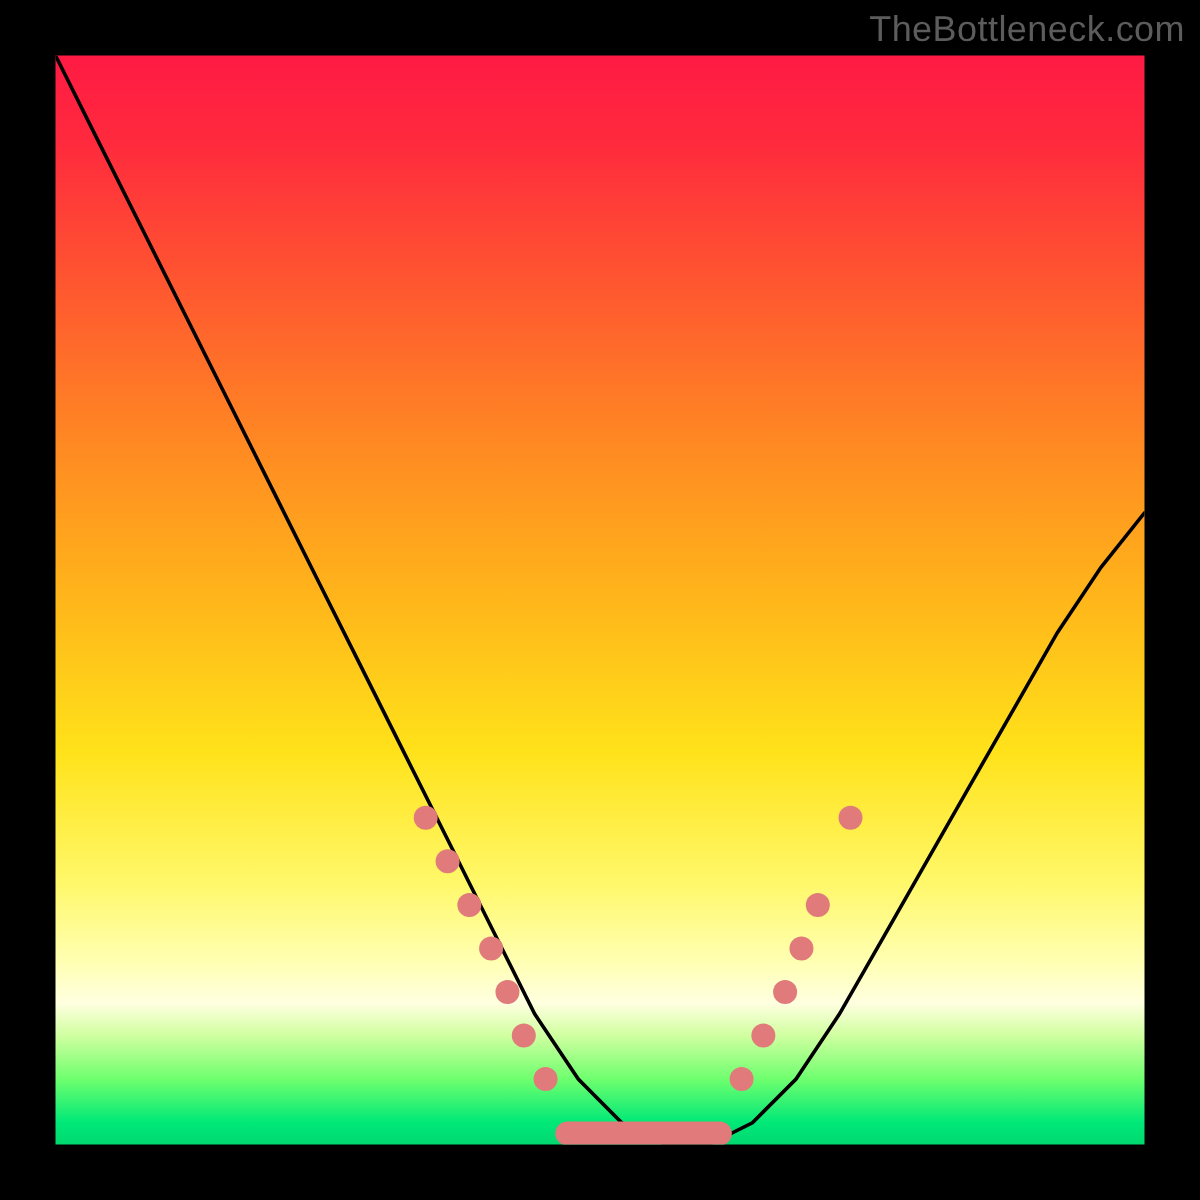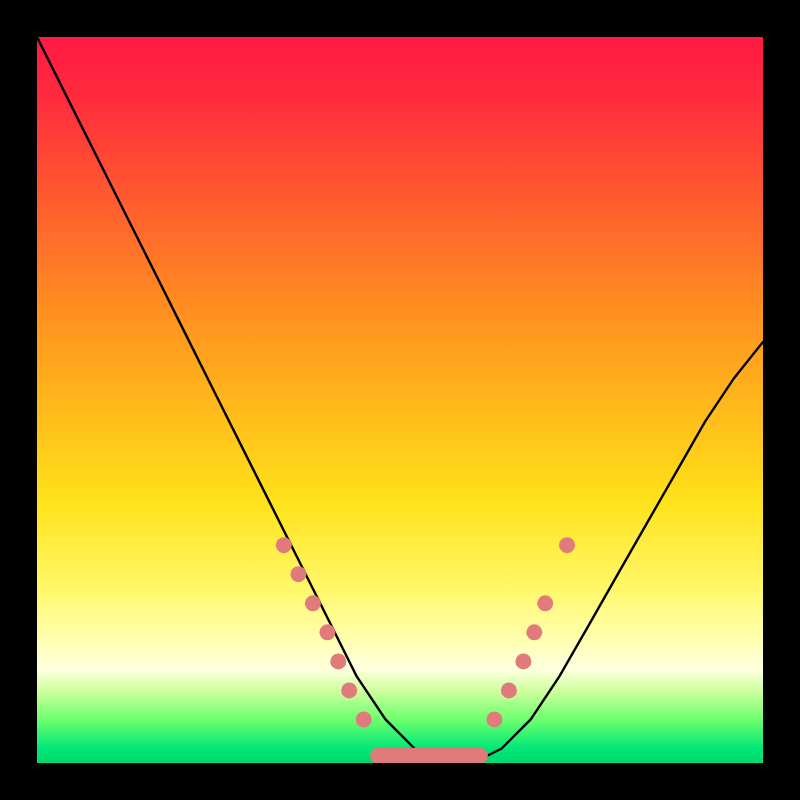--- a/index.html
+++ b/index.html
@@ -79,13 +79,14 @@
           <circle cx="471.9" cy="653.4" r="8" fill="#e17a7a"></circle>
           <circle cx="486.4" cy="624.4" r="8" fill="#e17a7a"></circle>
           <circle cx="497.3" cy="595.3" r="8" fill="#e17a7a"></circle>
           <circle cx="508.2" cy="566.3" r="8" fill="#e17a7a"></circle>
           <circle cx="530.0" cy="508.2" r="8" fill="#e17a7a"></circle>
         </g>
       <path id="flat-band" fill="none" stroke-linecap="round" d="M 341.2 718.7 L 442.9 718.7" stroke="#e17a7a" stroke-width="16"></path>
     </svg>
 
   </div>
+  <div class="watermark">TheBottleneck.com</div>
 </div>
 
 </body></html>

